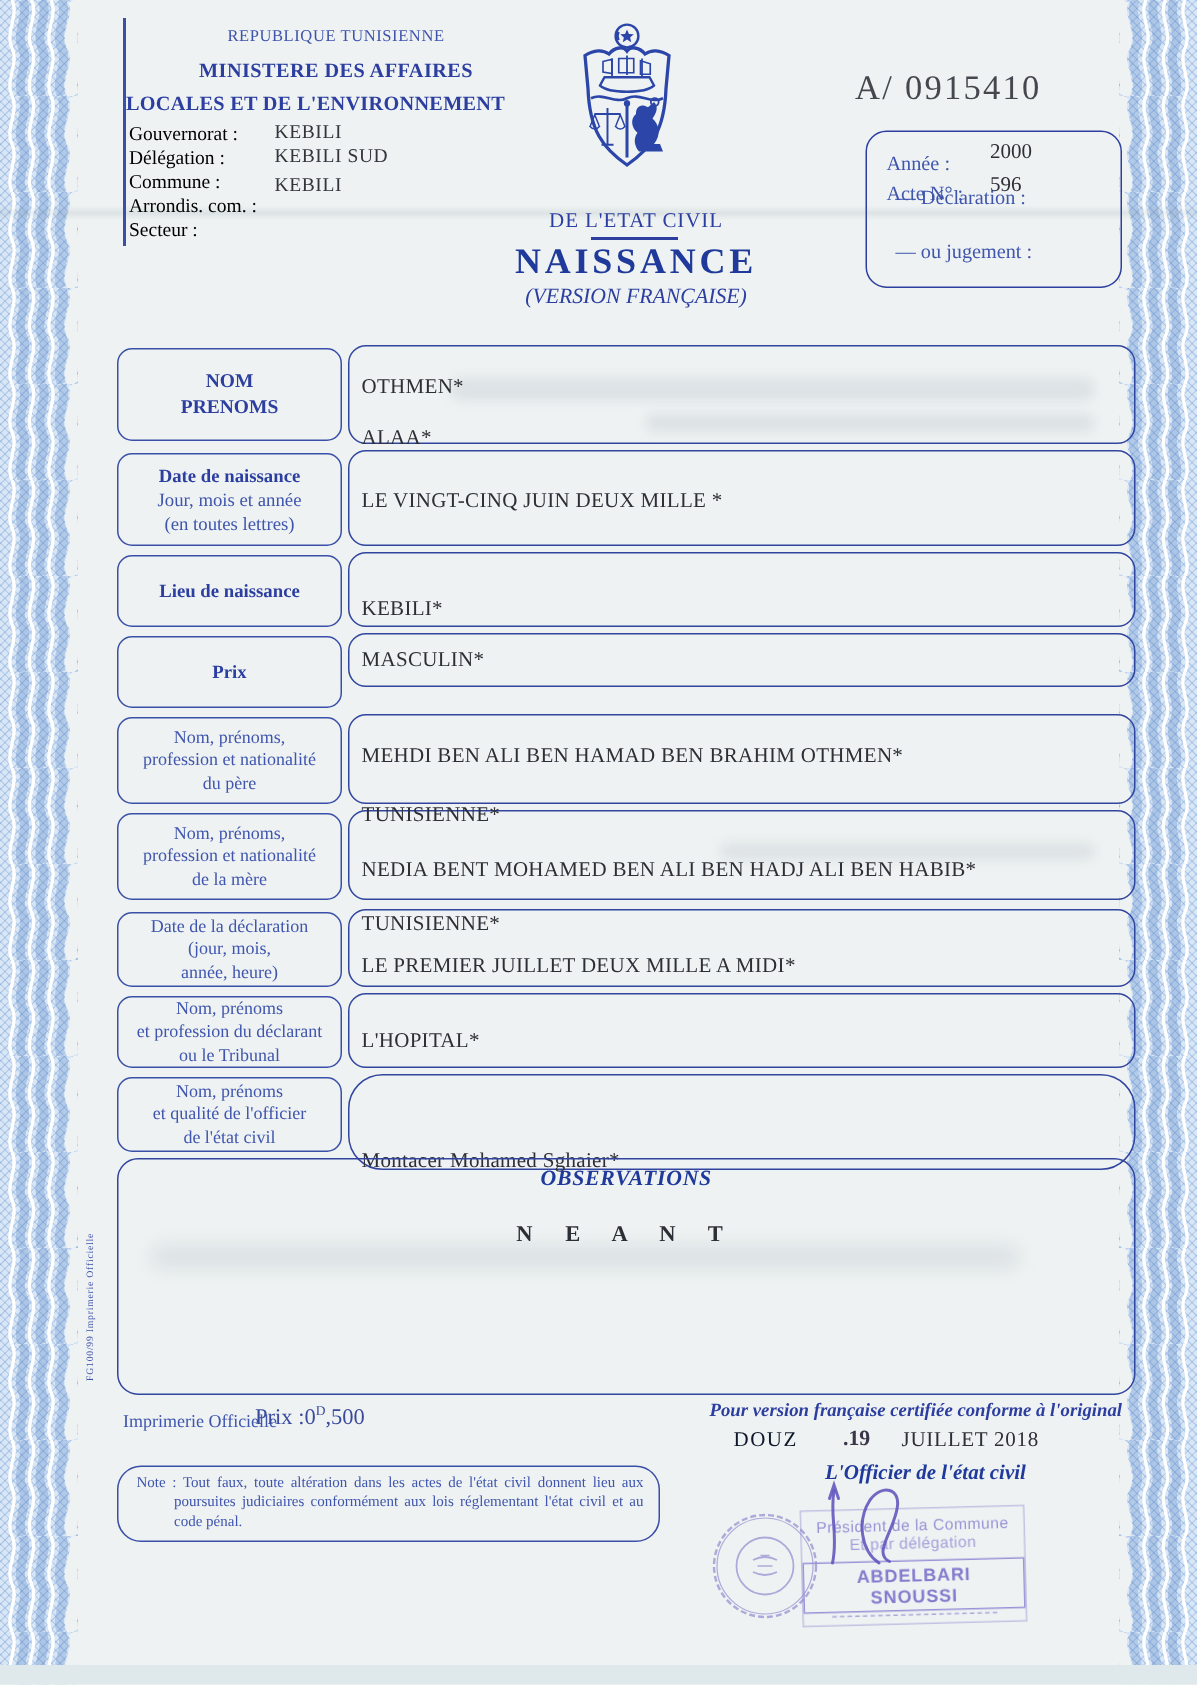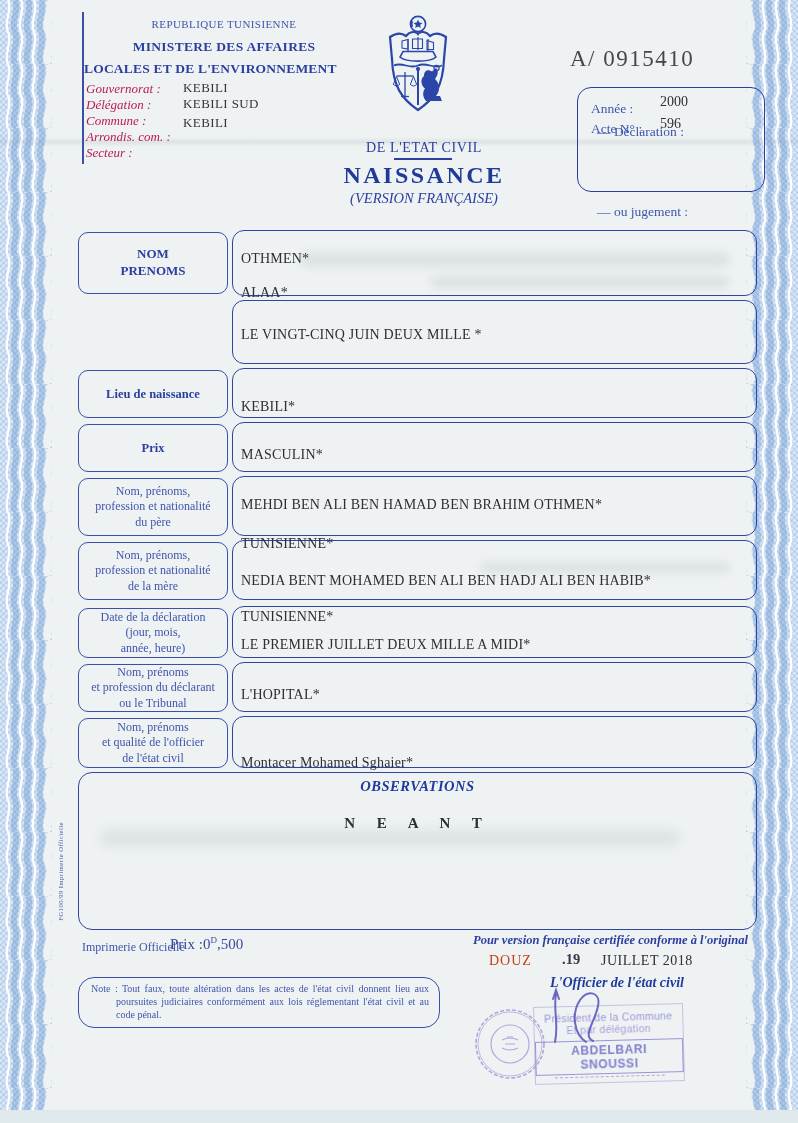--- a/index.html
+++ b/index.html
@@ -22,65 +22,65 @@
   .sm3 { left:480px; top:562px; width:250px; height:11px; }
   .sm4 { left:100px; top:830px; width:580px; height:16px; filter:blur(6px); }
 
   .z { position:absolute; z-index:4; }
 
   
   .vline { left:82px; top:12px; width:1.5px; height:152px; background:#3a50a8; }
   .h-rep  { left:88px; top:18px; width:272px; text-align:center; font-size:11px; letter-spacing:.4px; color:#4053ac; }
   .h-min1 { left:88px; top:39px; width:272px; text-align:center; font-size:13.5px; font-weight:bold; color:#2c3ea0; letter-spacing:.3px; }
   .h-min2 { left:84px; top:61px; width:300px; font-size:13.5px; font-weight:bold; color:#2c3ea0; letter-spacing:.2px; }
-  .hfield { font-size:13px; color:#be185d; white-space:nowrap;font-style:italic; }
+  .hfield { font-size:13px; color:#000000; white-space:nowrap; }
   .hval   { font-size:13px; color:#33343c; white-space:nowrap; letter-spacing:.4px; }
   .fl1 { left:86px;  top:81px;  } .fv1 { left:183px; top:80px;  }
   .fl2 { left:86px;  top:97px;  } .fv2 { left:183px; top:96px;  }
   .fl3 { left:86px;  top:113px;text-align:center; } .fv3 { left:183px; top:115px; }
   .fl4 { left:86px;  top:129px; }
   .fl5 { left:86px;  top:145px; }
 
   
   .emblem { left:382px; top:13px; width:72px; height:102px; }
 
   
   .serial { left:570px; top:46px; font-family:Liberation Serif, serif; font-size:23px; color:#45464e; letter-spacing:1.5px; }
-  .actebox { left:577px; top:87px; width:188px; height:105px; border:1.8px solid #2c3ea0; border-radius:14px; }
+  .actebox { left:577px; top:87px; width:171px; height:105px; border:1.8px solid #2c3ea0; border-radius:14px; }
   .ab-lab { position:absolute; font-size:13.5px; color:#3f55ae; white-space:nowrap; }
   .ab-val { position:absolute; font-size:14px; color:#2e2f37; white-space:nowrap; }
   .ab1 { left:13px; top:13px; } .abv1 { left:82px; top:6px;  }
   .ab2 { left:13px; top:33px; } .abv2 { left:82px; top:28px; }
   .ab3 { left:19px; top:36px;font-family:Liberation Serif, serif; }
-  .ab4 { left:19px; top:72px;margin-top:44px; }
+  .ab4 { left:19px; top:72px; }
 
   
   .t1 { left:290px; top:119px; width:268px; text-align:center; font-size:19px; font-weight:bold; color:#1f3a9b; letter-spacing:.4px; }
   .t2 { left:290px; top:140px; width:268px; text-align:center; font-size:14px; color:#2c3ea0; letter-spacing:.6px; }
   .trule { left:394px; top:158px; width:58px; height:1.6px; background:#2c3ea0; }
   .t3 { left:290px; top:162px; width:268px; text-align:center; font-size:24px; font-weight:bold; color:#1f3a9b; letter-spacing:2.5px; }
   .t4 { left:290px; top:190px; width:268px; text-align:center; font-size:14.5px; font-style:italic; color:#2c3ea0; }
 
   
   .lblbox { left:78px; width:150px; border:1.6px solid #3a50a8; border-radius:10px;
             display:flex; flex-direction:column; justify-content:center; text-align:center;
             font-size:12.5px; color:#3f55ae; line-height:1.28; }
   .lblbox .b { font-weight:bold; color:#2c3ea0; }
   .valbox { left:232px; width:525px; border:1.8px solid #31459f; border-radius:12px; }
   .val { position:absolute; left:8px; font-size:14px; color:#2e2e36; white-space:nowrap; letter-spacing:.2px; }
 
   .lb1 { top:232px; height:62px; font-size:13px; } .vb1 { top:230px; height:66px; }
   .lb2 { top:302px; height:62px; }                 .vb2 { top:300px; height:64px; }
   .lb3 { top:370px; height:48px; }                 .vb3 { top:368px; height:50px; }
-  .lb4 { top:424px; height:48px; }                 .vb4 { top:422px; height:50px; }
+  .lb4 { top:424px; height:48px; }                 .vb4 { top:422px; height:36px; }
   .lb5 { top:478px; height:58px; font-size:12px; } .vb5 { top:476px; height:60px; }
   .lb6 { top:542px; height:58px; font-size:12px; } .vb6 { top:540px; height:60px; }
   .lb7 { top:608px; height:50px; font-size:12px; } .vb7 { top:606px; height:52px; }
   .lb8 { top:664px; height:48px; font-size:12px; } .vb8 { top:662px; height:50px; }
-  .lb9 { top:718px; height:50px; font-size:12px; } .vb9 { top:716px; height:52px; }
+  .lb9 { top:718px; height:50px; font-size:12px; } .vb9 { top:716px; height:64px;border-radius:23px; }
 
   .v1a { top:20px; } .v1b { bottom:-6px; }
   .v2  { top:26px; }
   .v3  { bottom:2px; }
   .v4  { bottom:8px; }
   .v5  { top:20px; }
   .v6o { top:-5px; } .v6 { top:32px; }
   .v7o { top:2px;  } .v7 { bottom:4px; }
   .v8  { bottom:8px; }
   .v9  { bottom:-4px; }
@@ -96,21 +96,21 @@
   .sidetext { left:57px; top:822px; writing-mode:vertical-rl; transform:rotate(180deg);
               font-size:6.5px; color:#4053ac; letter-spacing:.5px; }
 
   
   .imprimerie { left:82px; top:940px; font-size:12px; color:#3f55ae; }
   .prix { left:170px; top:935px; font-size:15px; color:#3a4a9f; }
   .prix sup { font-size:9px; }
   .notebox { left:78px; top:977px; width:362px; height:51px; border:1.3px solid #3a50a8; border-radius:16px; padding:4px 10px 4px 8px; }
   .notetext { font-size:10px; color:#3f55ae; line-height:1.32; text-indent:-25px; padding-left:29px; text-align:justify; }
   .certify { left:440px; top:933px; width:308px; text-align:right; font-size:12.5px; font-style:italic; font-weight:bold; color:#2c3ea0; }
-  .dz-place { left:489px; top:953px; font-size:14px; color:#c2410c; letter-spacing:1px; }
+  .dz-place { left:489px; top:953px; font-size:14px; color:#0f172a; letter-spacing:1px; }
   .dz-day   { left:562px; top:951px; font-size:14.5px; color:#3a3548; font-weight:bold; }
   .dz-rest  { left:601px; top:953px; font-size:14px; color:#2e2f37; letter-spacing:.5px; }
   .off-title { left:498px; top:975px; width:238px; text-align:center; font-size:14px; font-weight:bold; font-style:italic; color:#1f3a9b; }
 
   
   .stamp-circle { left:472px; top:1006px; width:76px; height:76px; filter:blur(.5px); opacity:.85; }
   .stamp-rect { left:534px; top:1005px; width:150px; height:78px; border:1px solid rgba(143,136,208,.45);
                 transform:rotate(-1.5deg); filter:blur(.35px); text-align:center;
                 font-family:"Liberation Sans", sans-serif; color:#8b84d2; }
   .st-l1 { margin-top:5px; font-size:10.5px; letter-spacing:.3px; opacity:.85; }
@@ -214,20 +214,25 @@
 
   <div class="z lblbox lb1">
     <div class="b">NOM</div>
     <div class="b">PRENOMS</div>
   </div>
   <div class="z valbox vb1">
     <div class="val v1a">OTHMEN*</div>
     <div class="val v1b">ALAA*</div>
   </div>
 
+  <div class="z lblbox lb2">
+    <div class="b">Date de naissance</div>
+    <div>Jour, mois et année</div>
+    <div>(en toutes lettres)</div>
+  </div>
   <div class="z valbox vb2">
     <div class="val v2">LE VINGT-CINQ JUIN  DEUX MILLE *</div>
   </div>
 
   <div class="z lblbox lb3">
     <div class="b">Lieu de naissance</div>
   </div>
   <div class="z valbox vb3">
     <div class="val v3">KEBILI*</div>
   </div>

